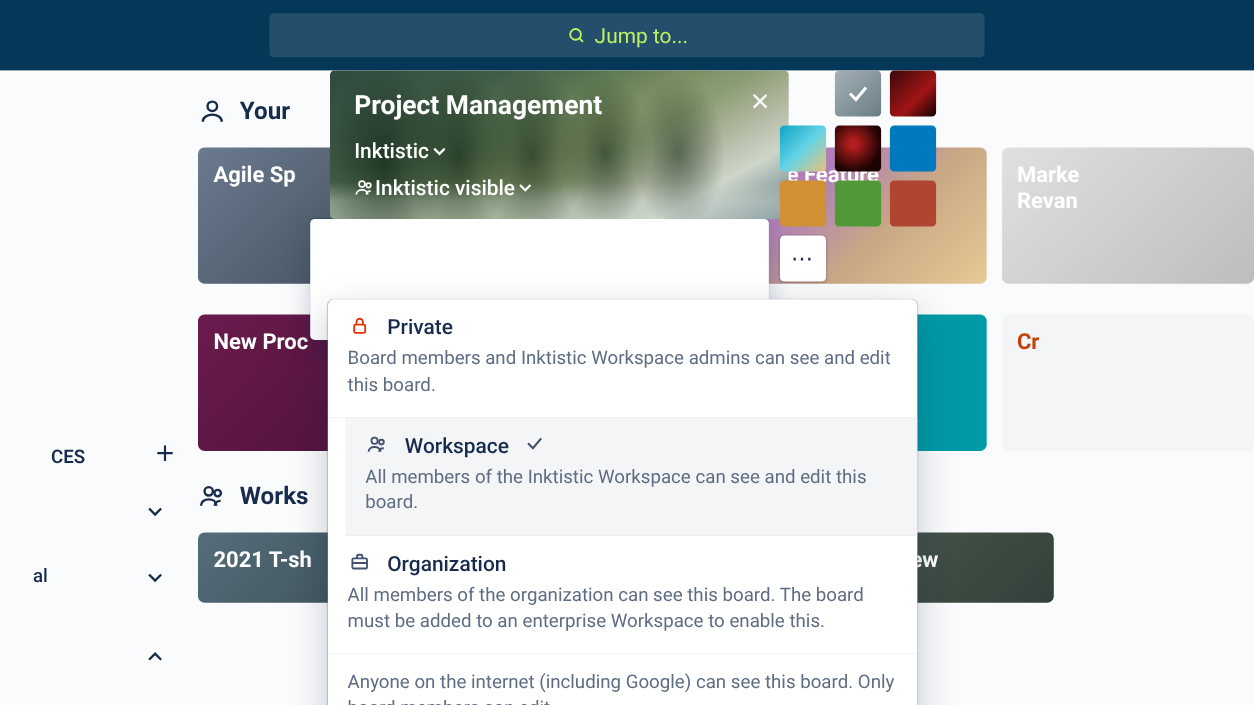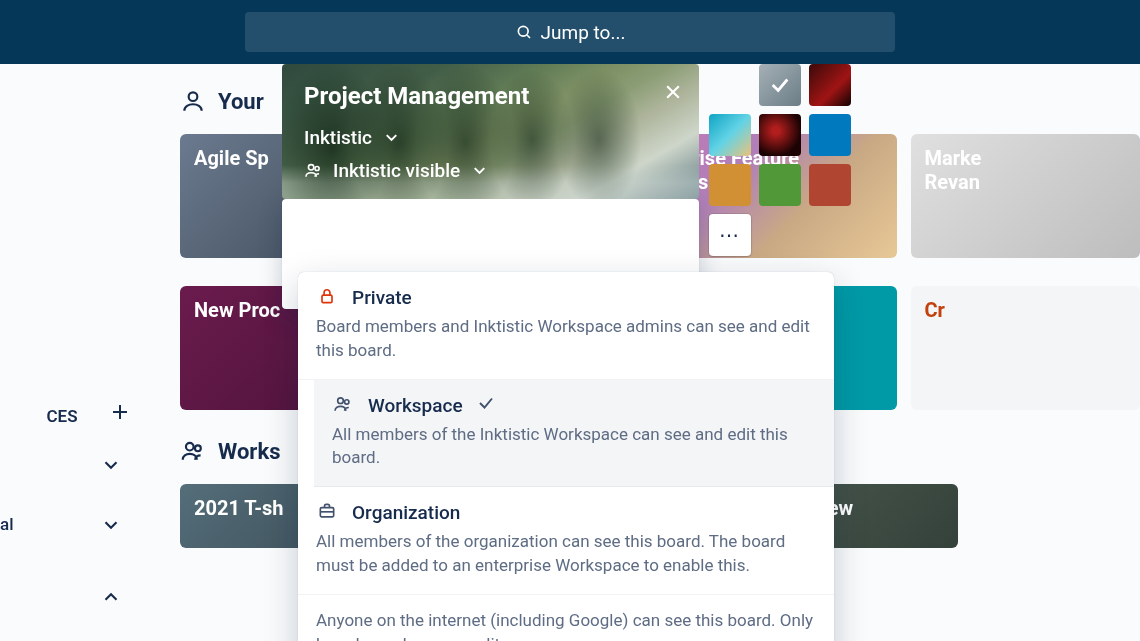--- a/index.html
+++ b/index.html
@@ -25,21 +25,21 @@
   .search-box {
     width: 650px;
     height: 40px;
     background: rgba(255,255,255,0.12);
     border-radius: 4px;
     display: flex;
     align-items: center;
     justify-content: center;
     gap: 8px;
     font-size: 19px;
-    color: #ffffff;
+    color: #bef264;
   }
   .search-box svg { width: 18px; height: 18px; }
 
   
   .boards-bg {
     position: absolute;
     top: 64px; left: 0; right: 0; bottom: 0;
     padding: 24px 0 0 180px;
   }
   .section-header {
@@ -66,27 +66,28 @@
   }
 
   
   .side-frag {
     position: absolute;
     left: 0;
     color: #172b4d;
     font-size: 17px;
     display: flex;
     align-items: center;
+    padding-left: 30px;
   }
 
   
   .create-modal {
     position: absolute;
     top: 64px;
-    left: 282px;
+    left: 300px;
     width: 570px;
     z-index: 10;
   }
   .preview-hero {
     width: 417px;
     height: 135px;
     background: linear-gradient(150deg, #2f4a3e 0%, #425d47 25%, #5f7a55 40%, #7e9165 52%, #8b9d75 60%, #aeb59c 70%, #ced6ca 82%, #5a7680 100%);
     border-radius: 4px;
     padding: 18px 22px;
     color: #fff;
@@ -107,21 +108,20 @@
   }
   .preview-title {
     font-size: 24px;
     font-weight: 700;
     margin-bottom: 16px;
     position: relative;
   }
   .preview-row {
     display: flex;
     align-items: center;
-    gap: 10px;
     color: #fff;
     font-size: 19px;
     font-weight: 500;
     margin-bottom: 10px;
     position: relative;
   }
   .preview-row svg { width: 19px; height: 19px; flex-shrink: 0; }
   .close-x {
     position: absolute;
     top: 18px; right: 16px;

